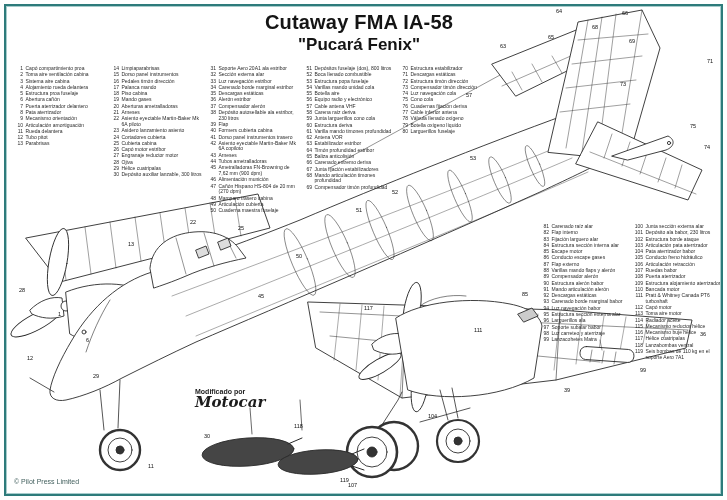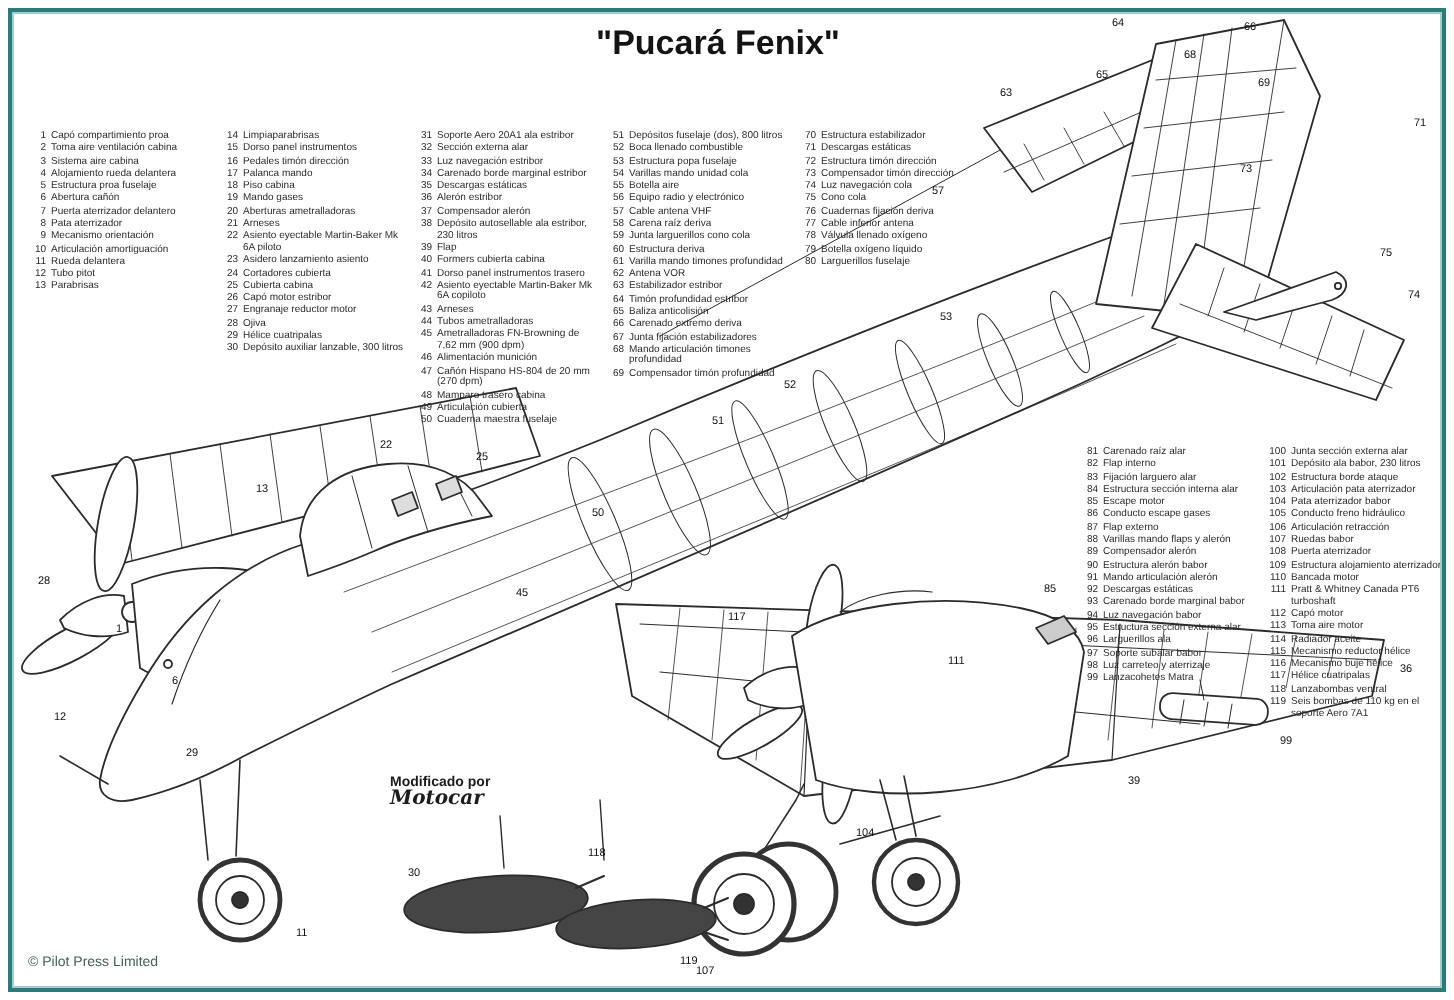--- a/index.html
+++ b/index.html
@@ -16,21 +16,21 @@
   .pt{flex:1;}
   #col0{left:12px;top:66px;width:93px;}
   #col1{left:108px;top:66px;width:95px;}
   #col2{left:205px;top:66px;width:95px;}
   #col3{left:301px;top:66px;width:95px;}
   #col4{left:397px;top:66px;width:100px;}
   #col5{left:538px;top:224px;width:93px;}
   #col6{left:632px;top:224px;width:91px;}
   .modified{position:absolute;left:195px;top:388px;z-index:4;line-height:1.05;}
   .modified .m1{font-size:7px;font-weight:bold;color:#1c1c1c;}
-  .modified .m2{font-size:10px;font-weight:bold;font-style:italic;font-family:"DejaVu Serif",serif;color:#1c1c1c;}
+  .modified .m2{font-size:15px;font-weight:bold;font-style:italic;font-family:"DejaVu Serif",serif;color:#1c1c1c;}
   .copyright{position:absolute;left:14px;top:478px;font-size:7px;color:#44615f;z-index:4;}
   .credit{position:absolute;right:13px;top:471px;font-size:12.5px;font-weight:bold;color:#0a0a0a;z-index:4;letter-spacing:.2px;}
   svg.drawing{position:absolute;left:0;top:0;z-index:1;}
   svg .co{font-size:5.5px;fill:#101010;font-family:"Liberation Sans",sans-serif;}
 </style>
 </head>
 <body>
 
 <div class="page">
 
@@ -160,20 +160,21 @@
         <text x="474" y="332" class="co">111</text>
         <text x="364" y="310" class="co">117</text>
         <text x="294" y="428" class="co">118</text>
         <text x="340" y="482" class="co">119</text>
       </g>
   </svg>
 
   <div class="frame"></div>
 
   <div class="title">
+    <div class="t1">Cutaway FMA IA-58</div>
     <div class="t2">"Pucará Fenix"</div>
   </div>
 
   <div class="parts-col" id="col0">
       <div class="pi">
         <span class="pn">1</span>
         <span class="pt">Capó compartimiento proa</span>
       </div>
       <div class="pi">
         <span class="pn">2</span>

